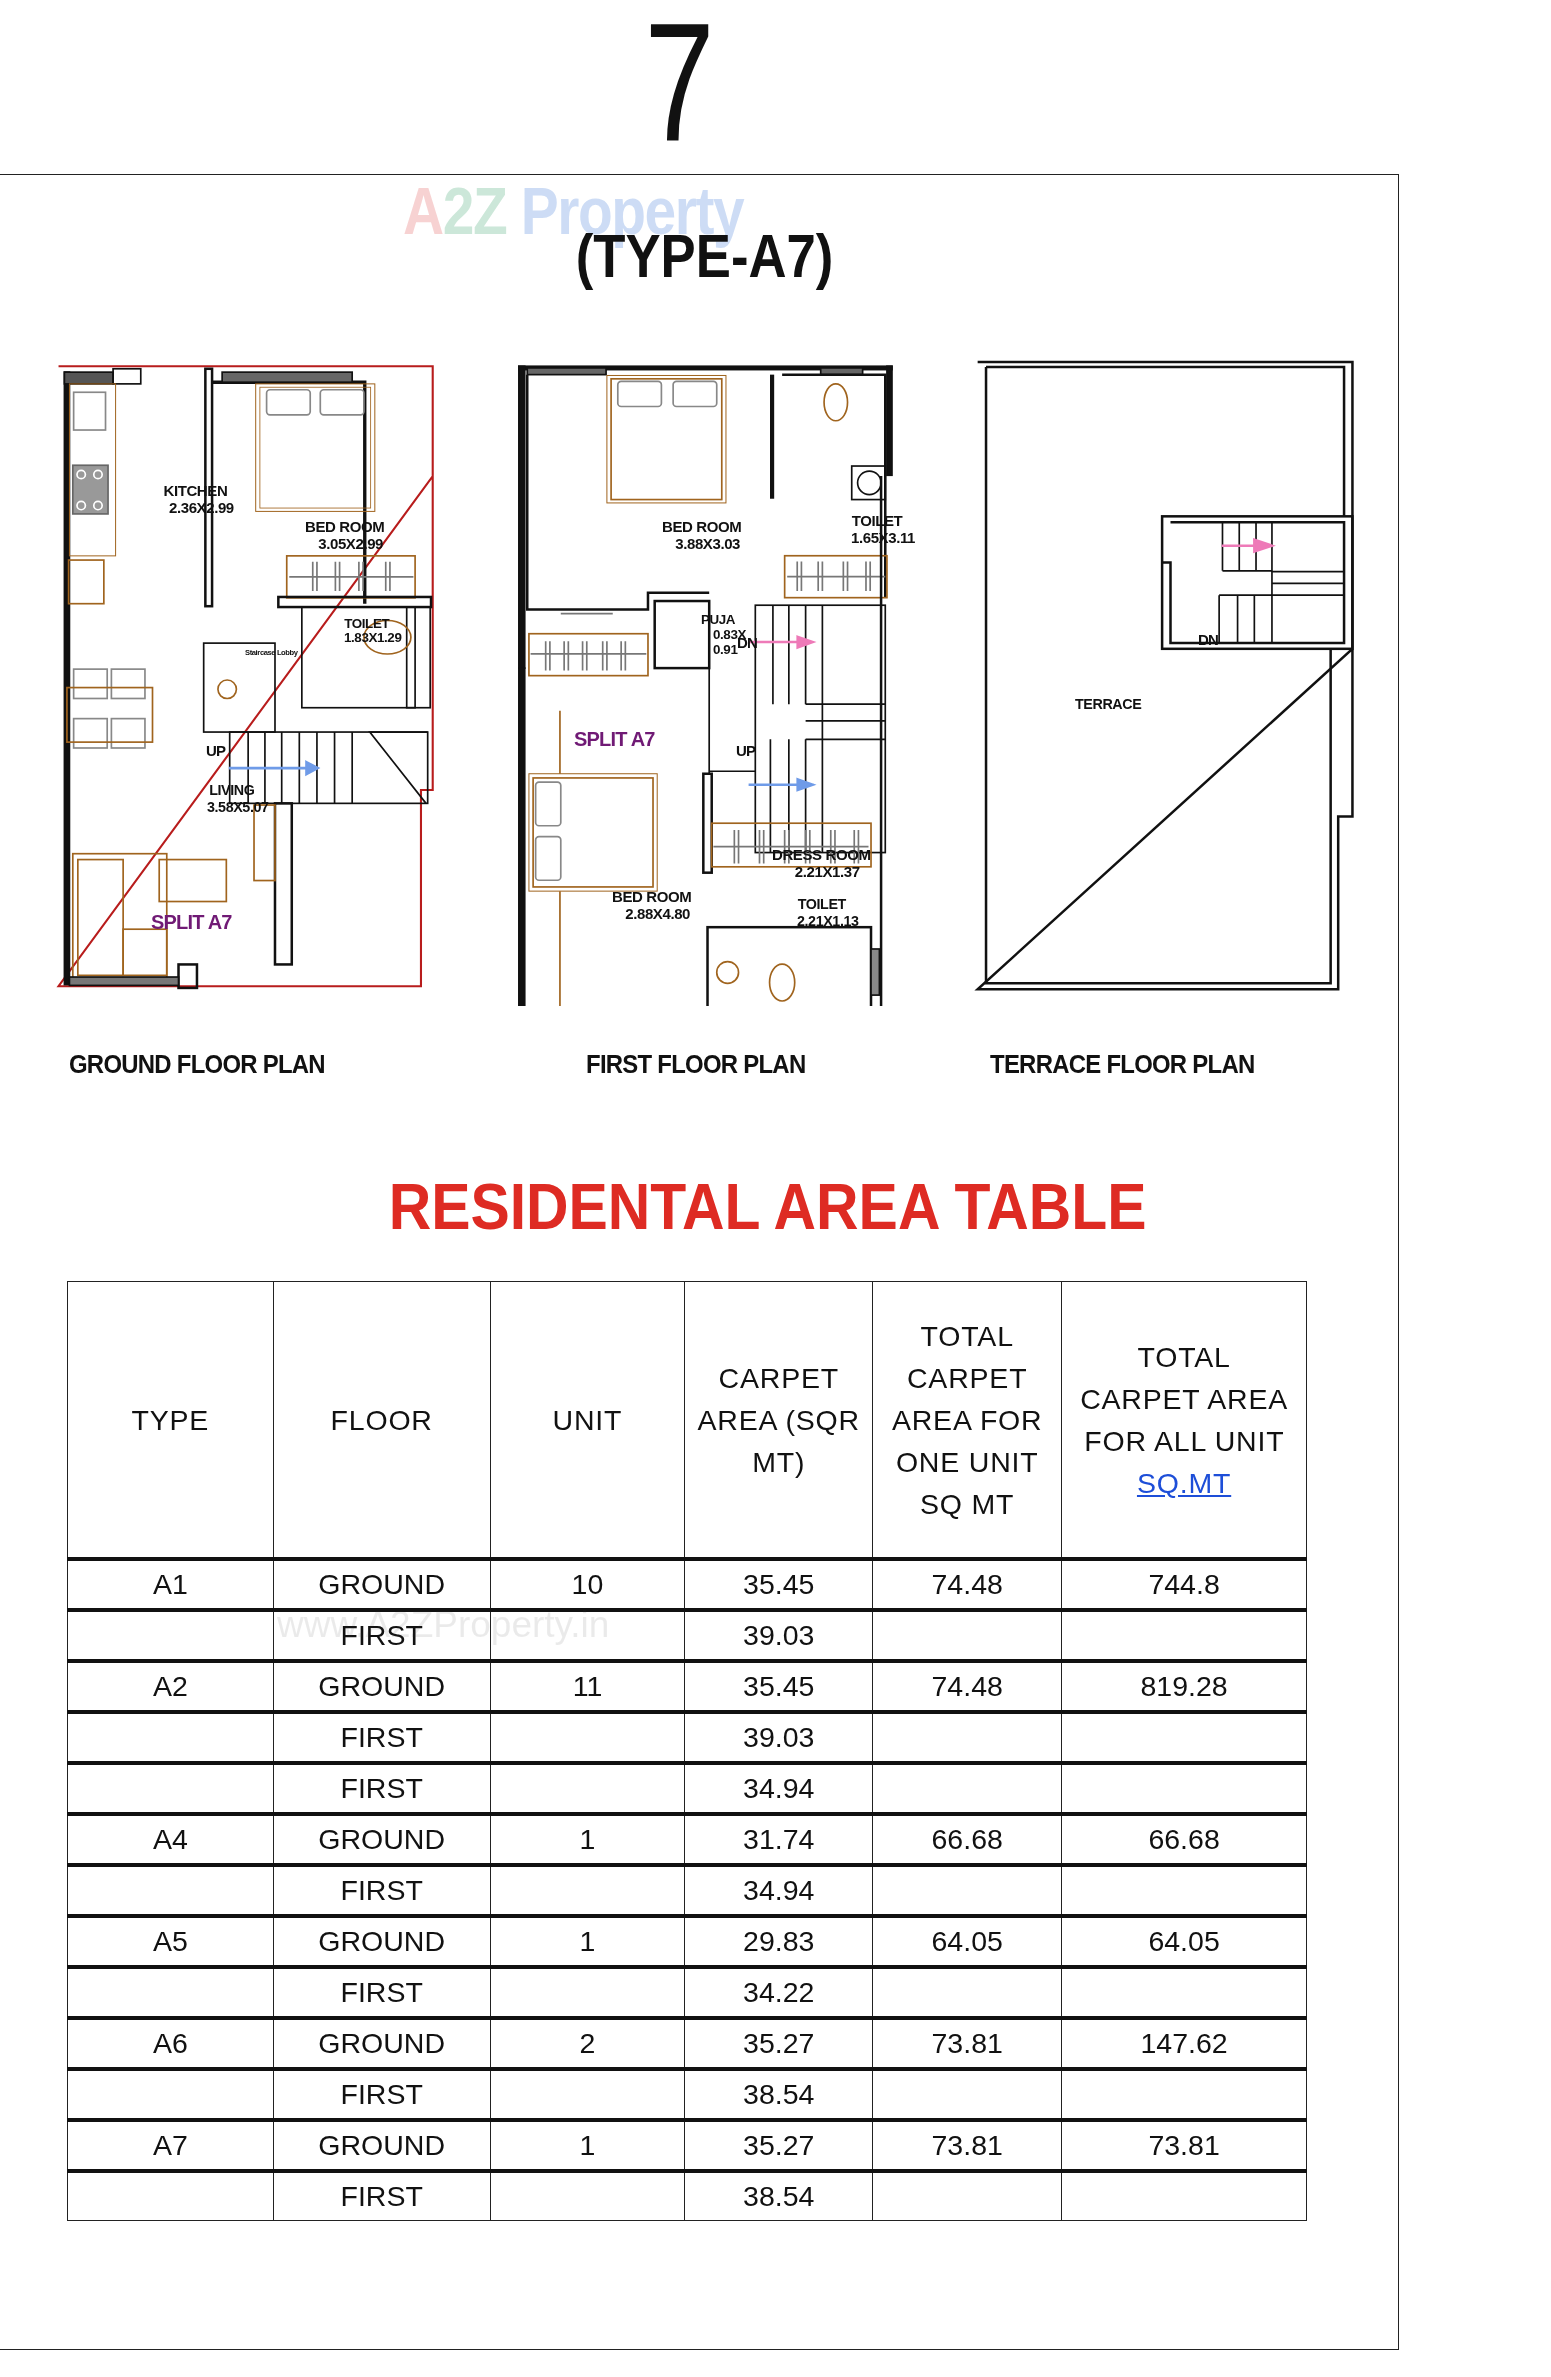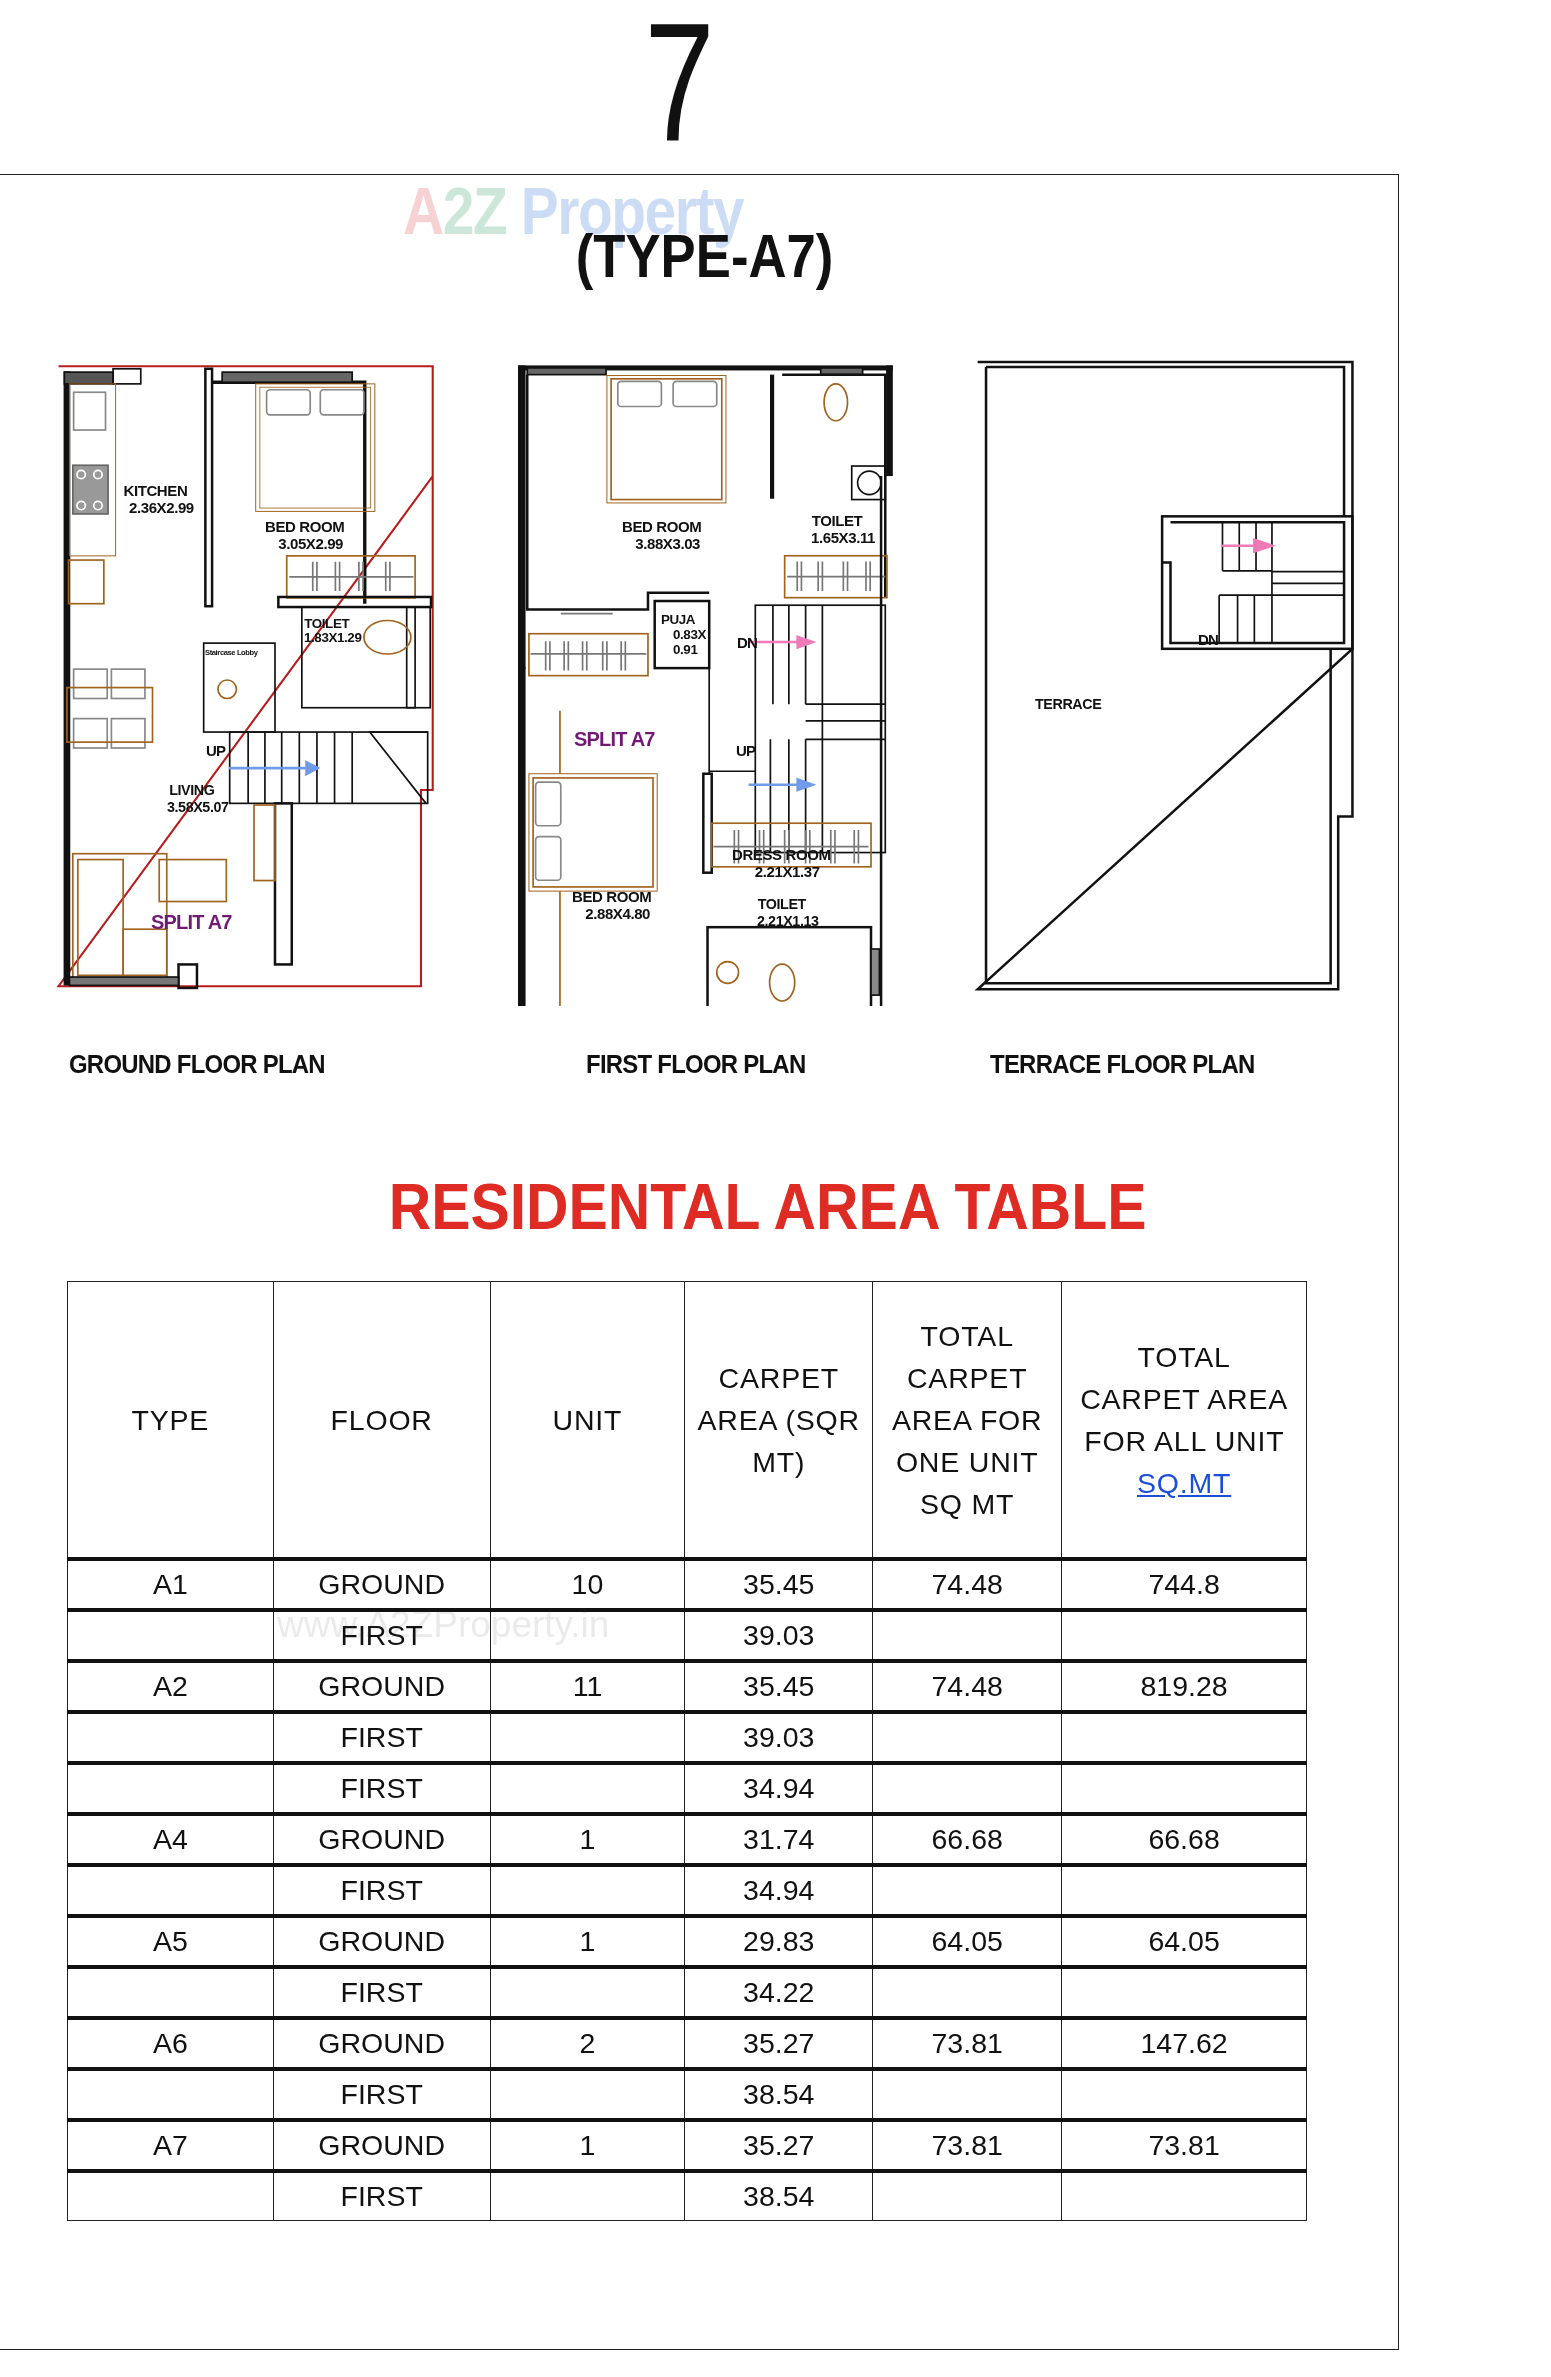--- a/index.html
+++ b/index.html
@@ -5,21 +5,21 @@
   html, body { margin:0; padding:0; background:#fff; }
   body { width:1552px; height:2377px; position:relative; overflow:hidden; font-family:"Liberation Sans", sans-serif; color:#111; }
   .page-number { position:absolute; left:0; width:1359px; top:8.4px; text-align:center; font-size:168px; font-weight:400; line-height:151px; transform:scaleX(0.75); transform-origin:680px 0; }
   .frame { position:absolute; left:-1.7px; top:174px; width:1401px; height:2176px; border:1.7px solid #222; border-left:none; box-sizing:border-box; }
   .watermark { position:absolute; top:172px; left:403px; font-size:67px; font-weight:700; letter-spacing:-1.7px; opacity:0.25; transform:scaleX(0.85); transform-origin:0 0; white-space:nowrap; }
   .watermark .a { color:#e05050; } .watermark .z { color:#3aa36a; } .watermark .p1 { color:#3b78d8; }
   .type-title { position:absolute; top:220px; left:0; width:1409px; text-align:center; font-size:62px; font-weight:700; transform:scaleX(0.85); transform-origin:705px 0; }
 
   svg.plan { position:absolute; }
   .plan-label { position:absolute; font-weight:700; font-size:26px; letter-spacing:-0.8px; transform:scaleX(0.92); transform-origin:0 0; white-space:nowrap; }
-  .room { position:absolute; text-align:center; font-weight:700; font-size:15px; line-height:17px; white-space:nowrap; letter-spacing:-0.4px; }
+  .room { position:absolute; text-align:center; font-weight:700; font-size:15px; line-height:17px; white-space:nowrap; letter-spacing:-0.4px;margin-left:40px; }
   .room .dim { font-weight:700;padding-left:12px; }
   .split { position:absolute; color:#701a75; font-weight:700; font-size:20px; letter-spacing:-0.8px; white-space:nowrap;margin-top:32px; }
   .stair-label { position:absolute; font-weight:700; font-size:15px; letter-spacing:-0.8px; }
 
   .table-title { position:absolute; top:1170px; left:0; width:1535px; text-align:center; color:#de2b23; font-weight:700; font-size:64px; letter-spacing:0px; transform:scaleX(0.92); transform-origin:768px 0; }
   table.area { position:absolute; left:67px; top:1281px; width:1240px; border-collapse:collapse; font-family:"Liberation Sans", sans-serif; font-size:28.5px; }
   table.area th, table.area td { border:1.7px solid #222; text-align:center; font-weight:400; padding:0; }
   table.area th { height:275px; line-height:42px; letter-spacing:0.8px; }
   table.area td { height:47px; }
   table.area tr.grp td { border-top:4.2px solid #111; }

